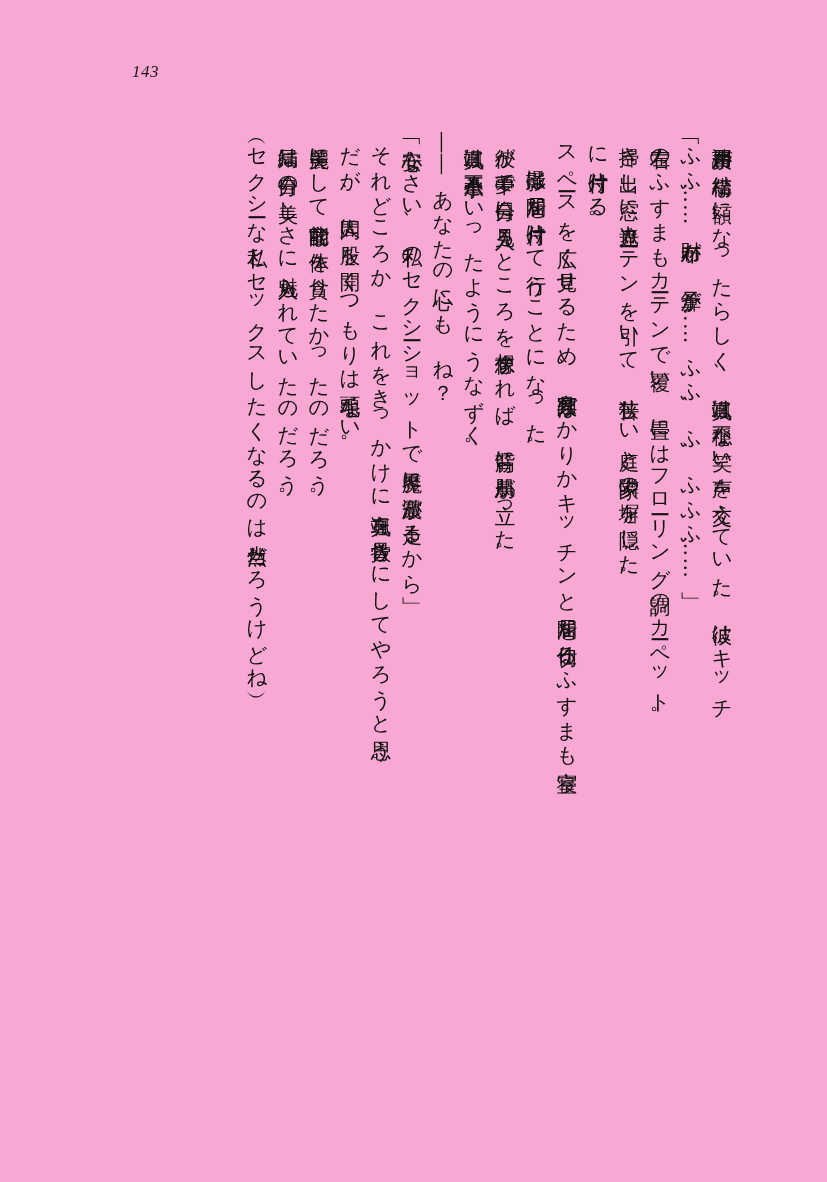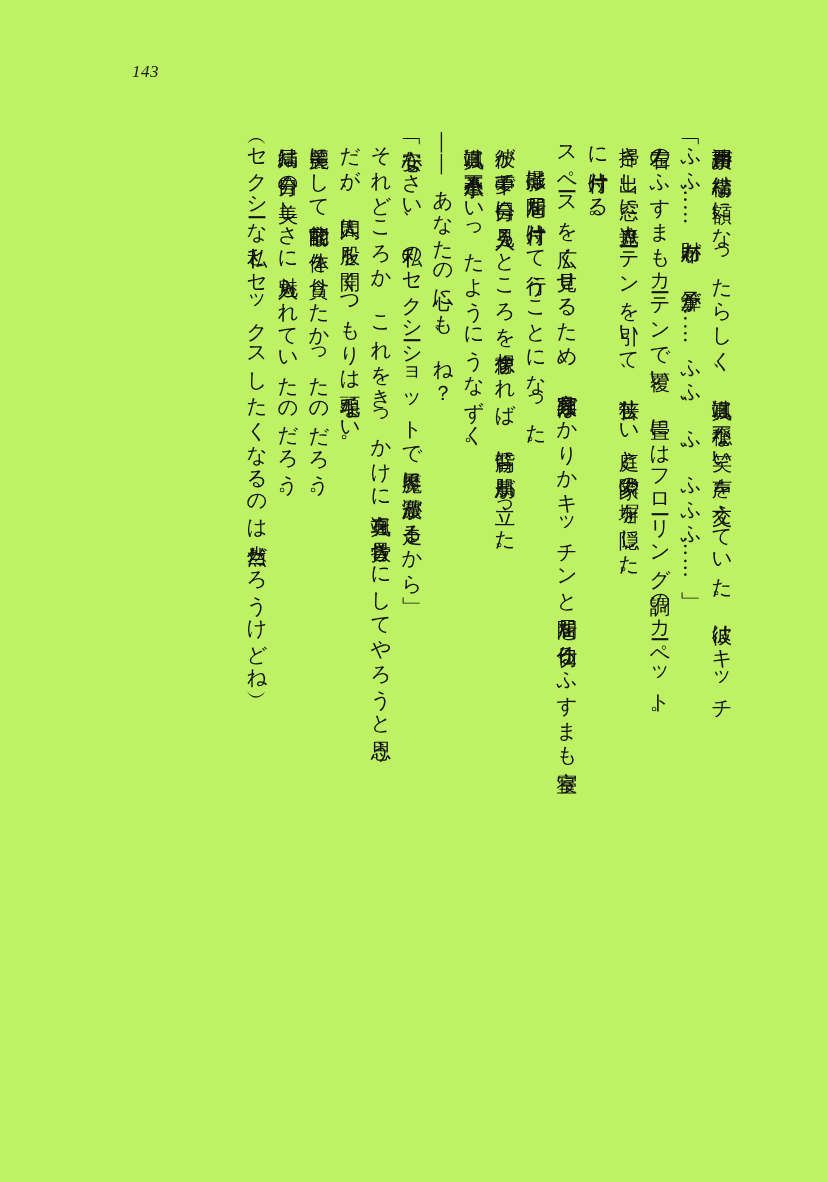--- a/index.html
+++ b/index.html
@@ -7,21 +7,21 @@
     padding: 0;
     background: #ffffff;
   }
   body {
     font-family: "Liberation Serif", serif;
   }
   .page {
     position: relative;
     width: 827px;
     height: 1182px;
-    background: #bef264;
+    background: #f9a8d4;
     overflow: hidden;
   }
   .page-number {
     position: absolute;
     top: 62px;
     left: 132px;
     font-size: 17px;
     font-style: italic;
     font-family: "Liberation Serif", serif;
     color: #1a1a1a;

